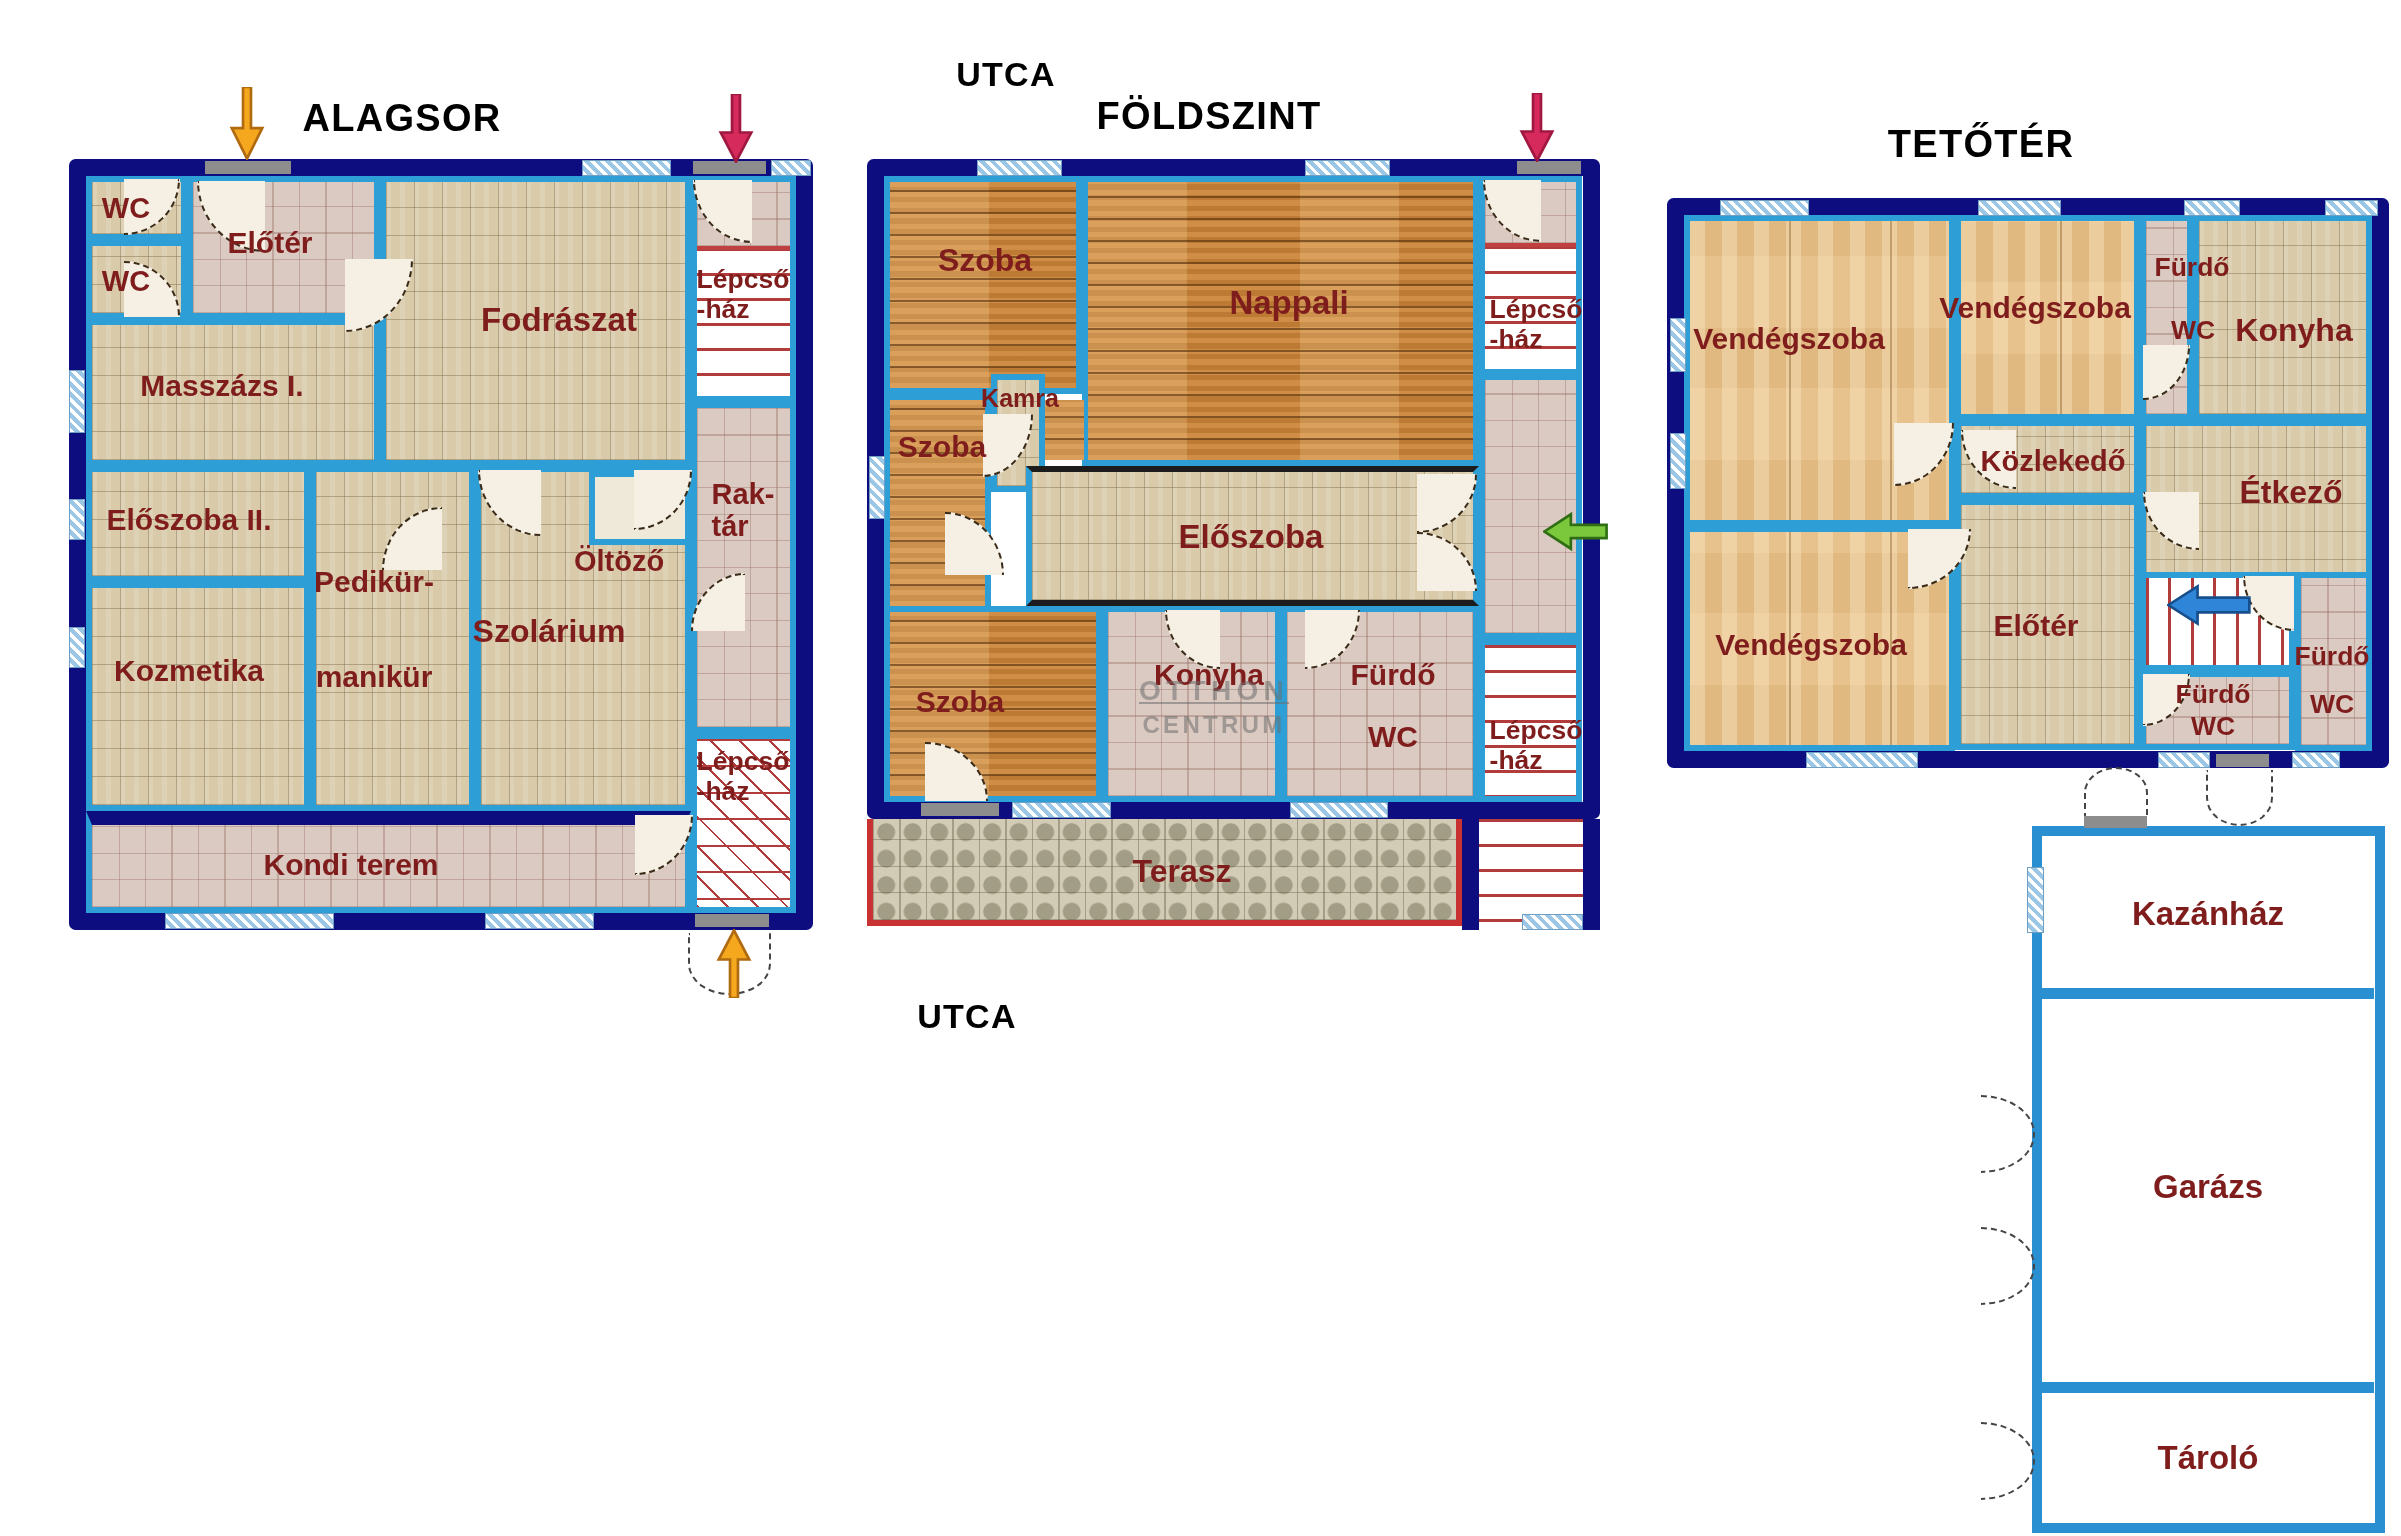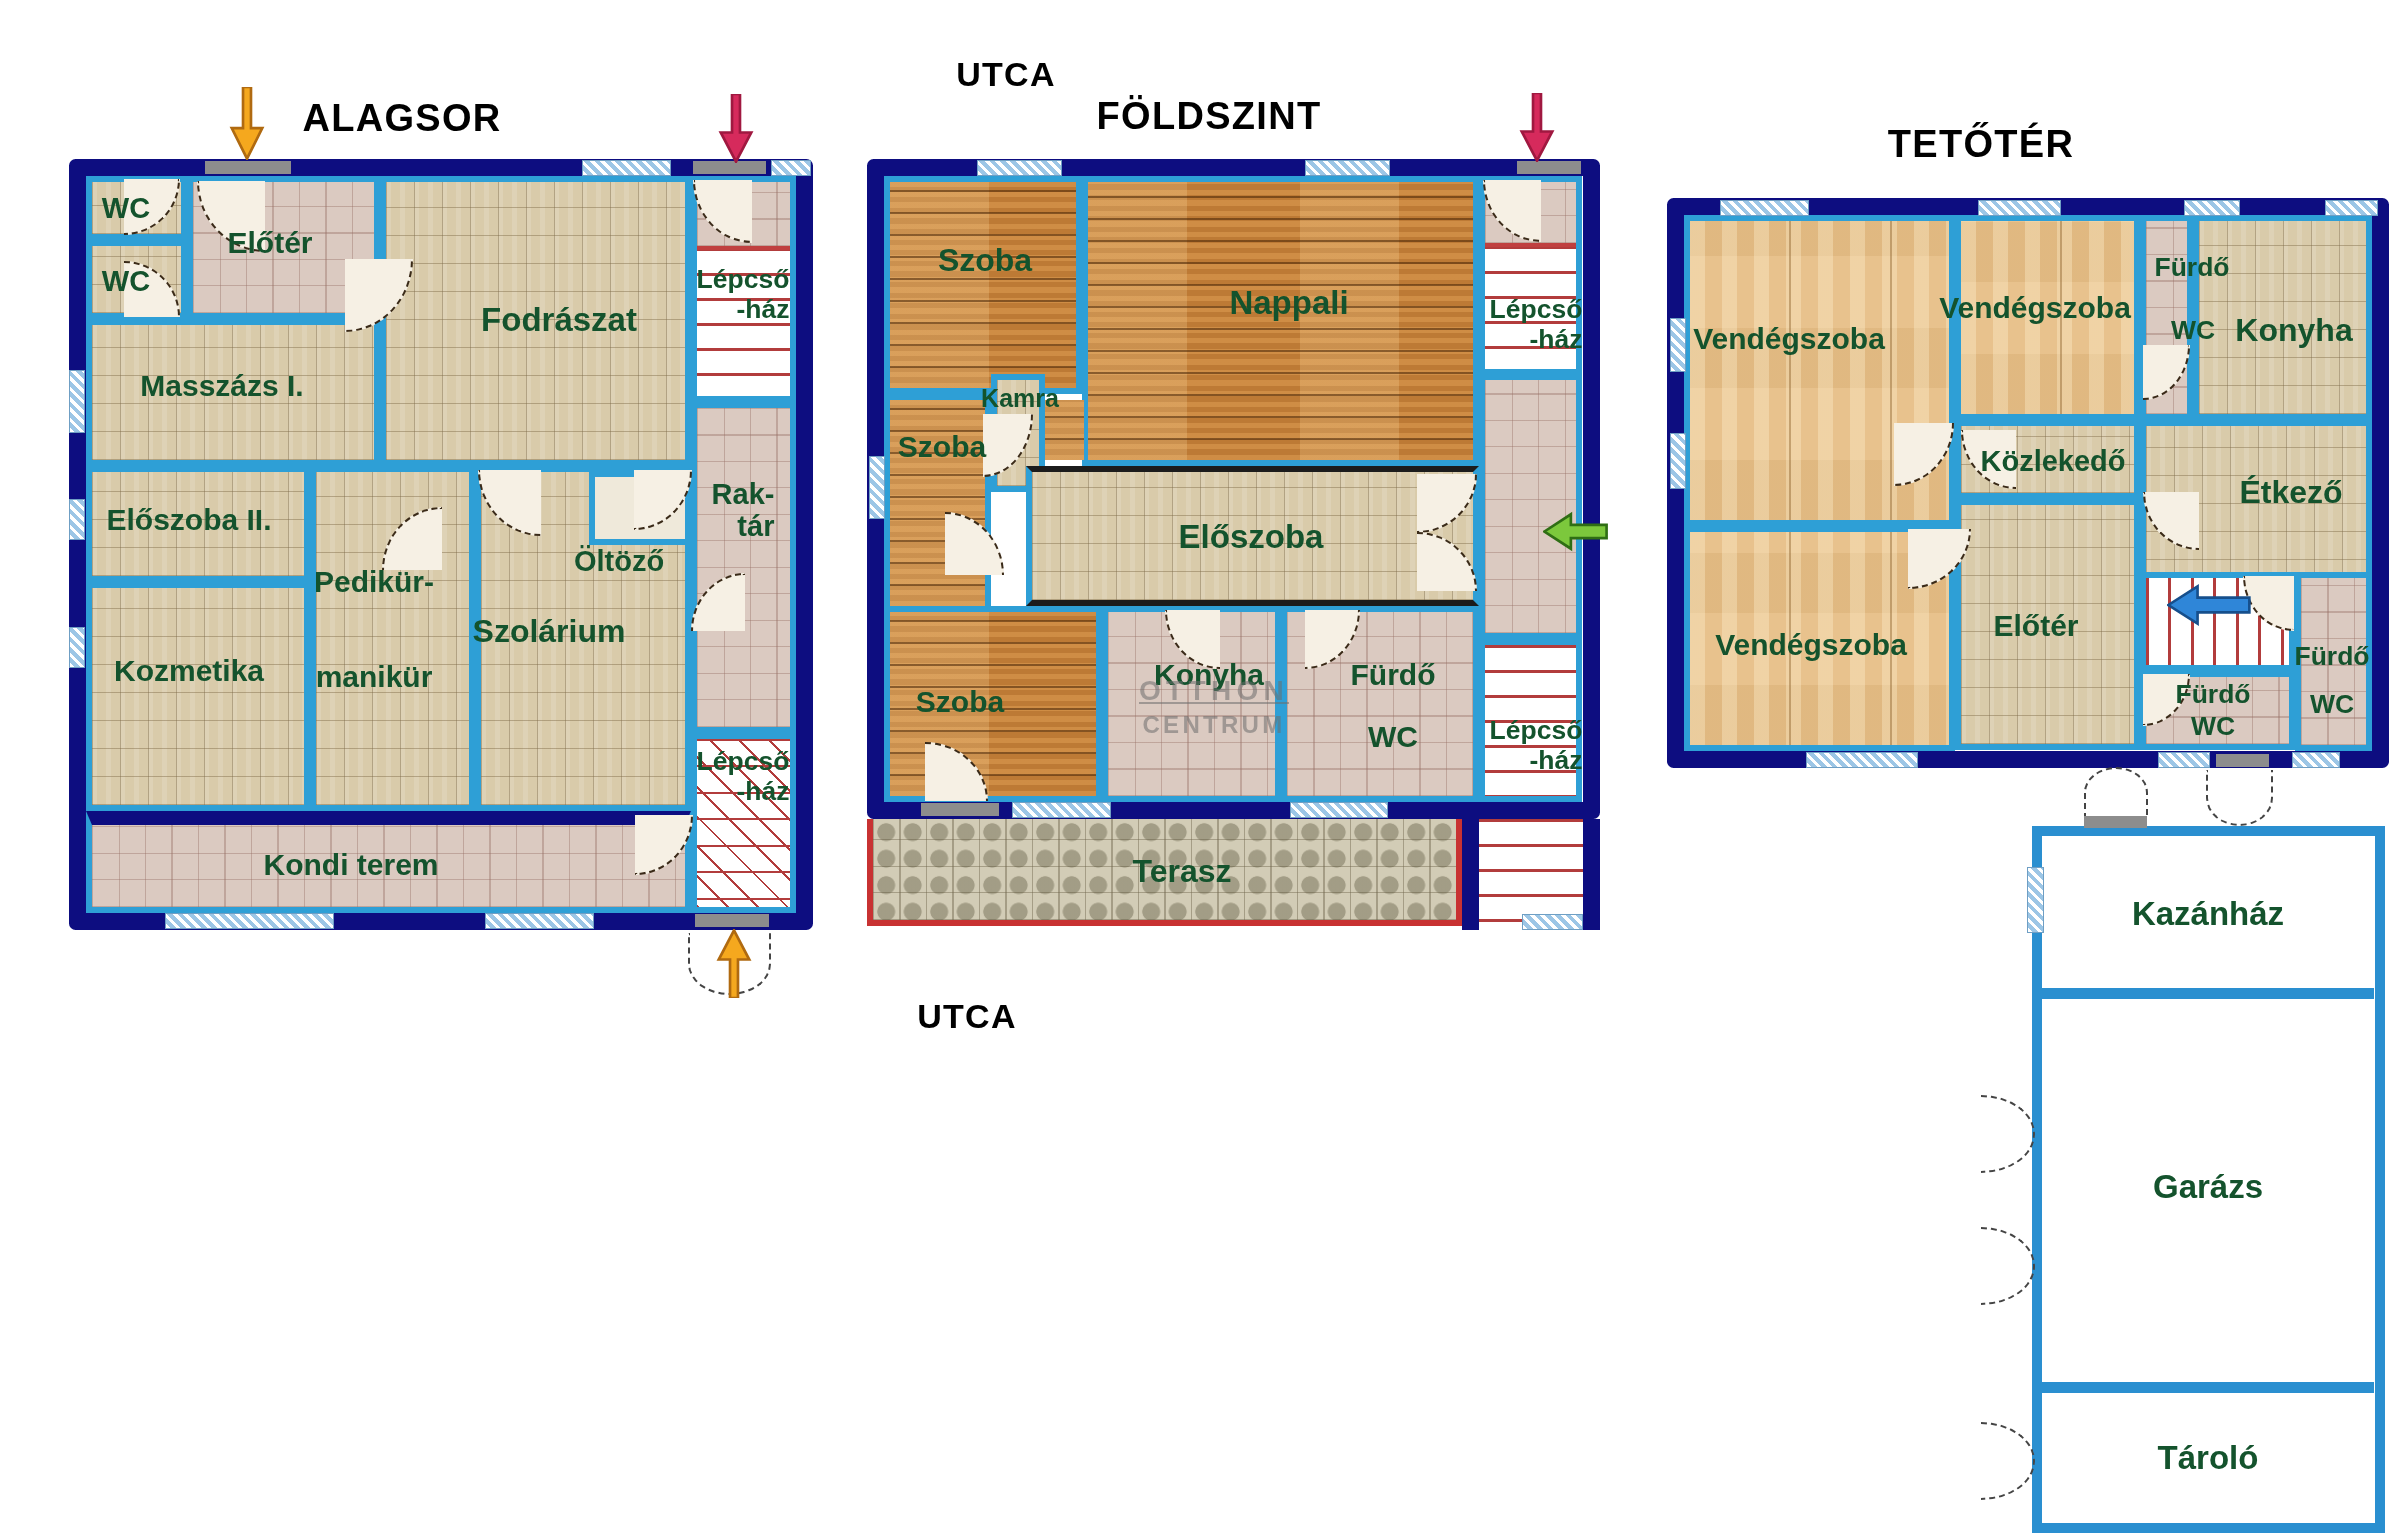--- a/index.html
+++ b/index.html
@@ -1,21 +1,21 @@
 <!DOCTYPE html>
 <html style="font-size:10.6px"><head>
 <meta charset="utf-8">
 <style>
   html,body{margin:0;padding:0;background:#fff;}
   body{width:2401px;height:1537px;position:relative;font-family:"Liberation Sans",sans-serif;}
   .abs{position:absolute;}
   .plan{position:absolute;border:17px solid #0d0d80;border-radius:6.6px;background:#fff;box-sizing:border-box;}
   .room{position:absolute;box-sizing:border-box;border:6px solid #2e9fd6;}
-  .lbl{position:absolute;transform:translate(-50%,-50%);font-weight:bold;color:#14532d;
-       white-space:pre-line;text-align:right;line-height:1.12;z-index:30;}
+  .lbl{position:absolute;transform:translate(-50%,-50%);font-weight:bold;color:#7f1d1d;
+       white-space:pre-line;text-align:left;line-height:1.12;z-index:30;}
   .nw{white-space:nowrap;}
   .title{position:absolute;transform:translate(-50%,-50%);font-weight:bold;color:#000;
          font-size:38px;letter-spacing:1.3px;z-index:30;}
   
   .tb{background-color:#d9cbaa;background-image:
       repeating-linear-gradient(0deg,rgba(125,105,70,.45) 0 1.3px,transparent 1.3px 28px),
       repeating-linear-gradient(90deg,rgba(125,105,70,.45) 0 1.3px,transparent 1.3px 28px),
       repeating-linear-gradient(90deg,rgba(255,255,255,.14) 0 4.6px,transparent 4.6px 14px);}
   .tp{background-color:#dbcac1;background-image:
       repeating-linear-gradient(0deg,rgba(150,110,100,.4) 0 1.3px,transparent 1.3px 26.5px),

